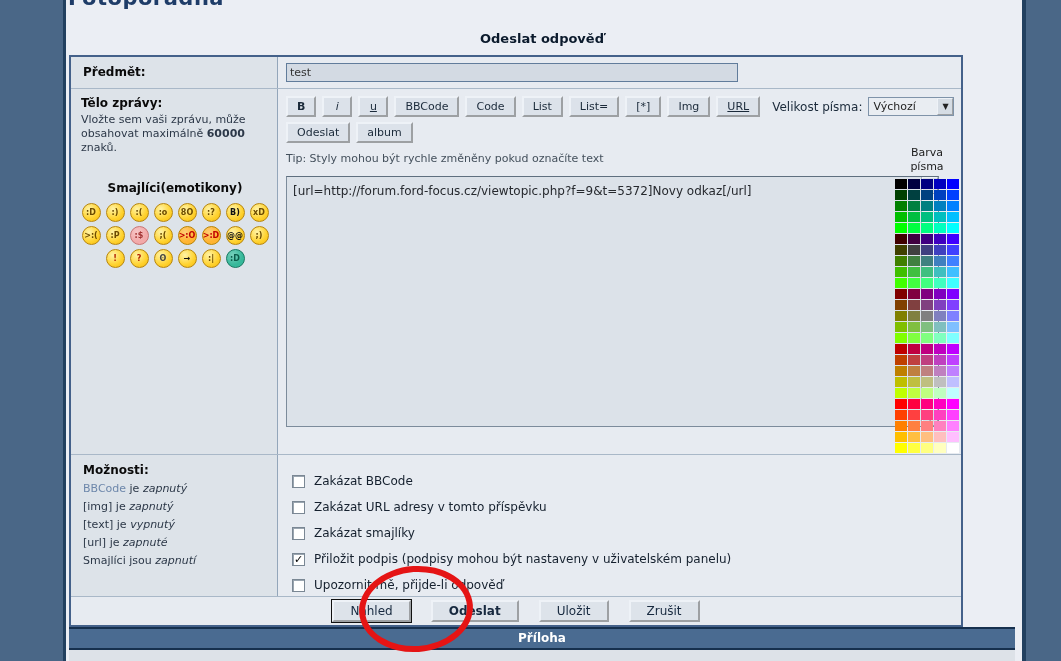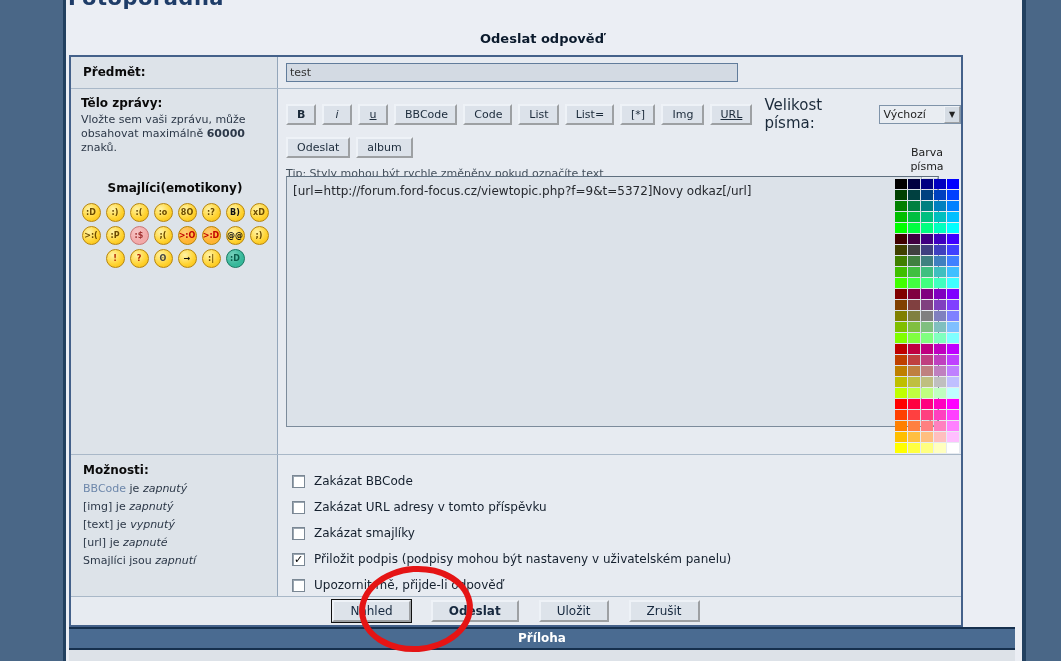--- a/index.html
+++ b/index.html
@@ -42,21 +42,21 @@
             display:flex; align-items:center; justify-content:center;
             font-size:8px; font-weight:bold; color:#6b4a00; cursor:pointer; }
 
   .bb-area { padding:7px 0 0 8px; }
   .bb-row { display:flex; align-items:center; gap:6px; margin-bottom:5px; }
   .bb { min-width:30px; height:21px; padding:0 9px; background:#dce2ea;
         border:2px outset #eef2f7; font:11px "DejaVu Sans",sans-serif; color:#1b2a3a; cursor:pointer; }
   .bb.bold { font-weight:bold; }
   .bb.italic { font-style:italic; }
   .bb.underline { text-decoration:underline; }
-  .fontsize-label { font-size:15px; color:#1b2a3a; margin-left:6px; }
+  .fontsize-label { font-size:12px; color:#1b2a3a; margin-left:6px; }
   .fake-select { display:flex; width:86px; height:19px; border:1px solid #7f93a9;
                  background:#e9edf2; cursor:pointer; }
   .fake-select .val { flex:1; font-size:11px; color:#222; padding:2px 0 0 4px; overflow:hidden; }
   .fake-select .arrow-btn { width:16px; background:#d5dce4; border:1px outset #eef2f7;
                  display:flex; align-items:center; justify-content:center; font-size:8px; color:#222; }
 
   .tip { font-size:11px; color:#44505c; margin:9px 0 0 8px; }
 
   .textarea-box { position:absolute; left:8px; top:87px; width:653px; height:251px;
                   background:#dce2e9; border:1px solid #7c8b9b; border-top-color:#5f6f7f; display:flex;justify-content:flex-end; }

